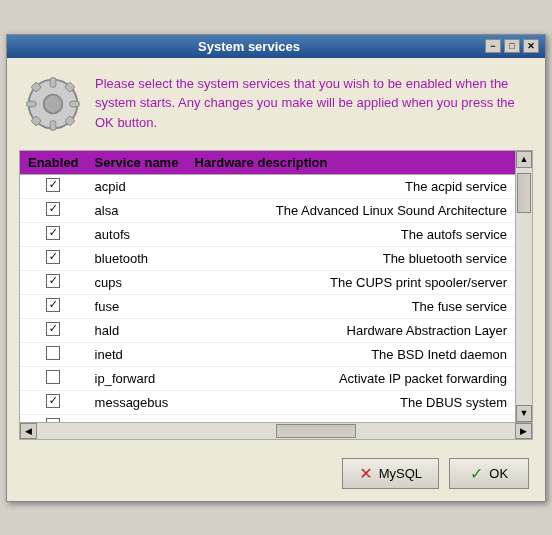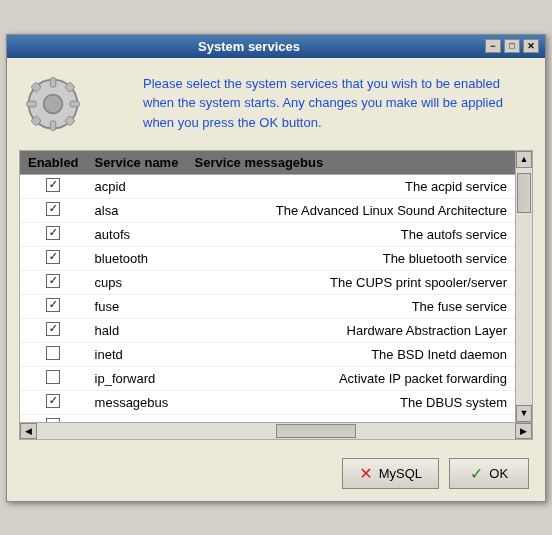--- a/index.html
+++ b/index.html
@@ -56,23 +56,22 @@
       gap: 12px;
       align-items: flex-start;
     }
     .gear-icon {
       width: 60px;
       height: 60px;
       flex-shrink: 0;
     }
     .description-text {
       font-size: 13px;
-      color: #1d4ed8;
+      color: #a21caf;
       line-height: 1.5;
-      margin-left: 48px;
     }
     .table-container {
       margin: 6px 12px 10px 12px;
       border: 1px solid #aaa;
       background: white;
       display: flex;
       flex-direction: column;
       height: 290px;
       overflow: hidden;
       position: relative;
@@ -86,21 +85,21 @@
     .table-inner {
       flex: 1;
       overflow-y: scroll;
       overflow-x: auto;
     }
     table {
       width: 100%;
       border-collapse: collapse;
     }
     thead tr {
-      background: #737373;
+      background: #a21caf;
     }
     thead th {
       text-align: left;
       padding: 4px 8px;
       border-bottom: 1px solid #aaa;
       font-weight: bold;
       font-size: 13px;
       white-space: nowrap;
     }
     tbody tr {
@@ -267,21 +266,21 @@
   </div>
 
   <div class="table-container">
     <div class="table-scroll-wrapper">
       <div class="table-inner">
         <table>
           <thead>
             <tr>
               <th>Enabled</th>
               <th>Service name</th>
-              <th>Service messagebus</th>
+              <th>Hardware description</th>
             </tr>
           </thead>
           <tbody id="services-tbody">
           <tr>
                 <td class="checkbox-cell"><input type="checkbox" class="cb" checked="" style=""></td>
                 <td class="service-name-cell">acpid</td>
                 <td class="service-desc-cell">The acpid service</td>
               </tr>
               <tr>
                 <td class="checkbox-cell"><input type="checkbox" class="cb" checked="" style=""></td>

